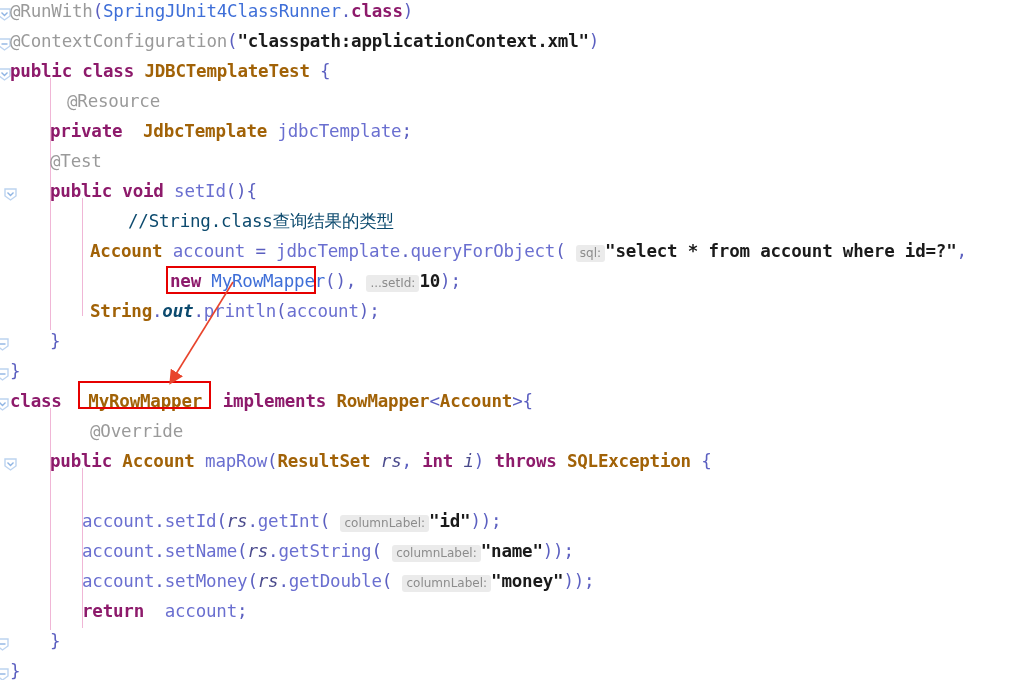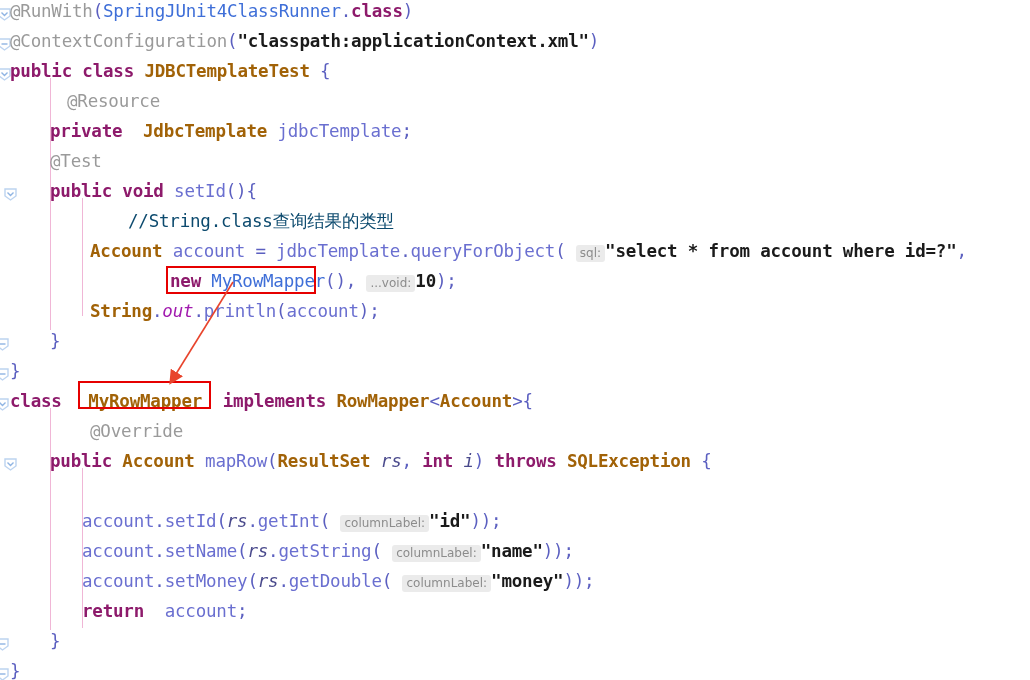--- a/index.html
+++ b/index.html
@@ -39,21 +39,21 @@
   
   .kw      { color: #8d1a6b; font-weight: bold; }   
   .type    { color: #a16207; font-weight: bold; }   
   .type-n  { color: #3f6fd8; }                      
   .ident   { color: #6a6fd0; }
   .anno    { color: #9a9a9a; }                      
   .str     { color: #1a1a1a; font-weight: bold; }   
   .num     { color: #1a1a1a; font-weight: bold; }   
   .cmt     { color: #0c4a6e; margin-left: 38px; }                      
   .punct   { color: #5b5fc0; }
-  .field   { color: #a21caf; font-style: italic; }  
+  .field   { color: #0c4a6e; font-style: italic; font-weight: bold; }  
   .param   { color: #4a4a8c; font-style: italic; }  
   .brace   { color: #5b5fc0; }
 
   
   .hint {
     font-family: "DejaVu Sans", "Liberation Sans", sans-serif;
     font-size: 12px;
     font-weight: normal;
     color: #8c8c8c;
     background: #ebebeb;
@@ -177,21 +177,21 @@
     <div class="line" style="top:116px; left:50px;"><span class="kw">private</span>  <span class="type">JdbcTemplate</span> <span class="ident">jdbcTemplate</span><span class="punct">;</span></div>
 
     <div class="line" style="top:146px; left:50px;"><span class="anno">@Test</span></div>
 
     <div class="line" style="top:176px; left:50px;"><span class="kw">public</span> <span class="kw">void</span> <span class="ident">setId</span><span class="punct">()</span><span class="brace">{</span></div>
 
     <div class="line" style="top:206px; left:90px;"><span class="cmt">//String.class查询结果的类型</span></div>
 
     <div class="line" style="top:236px; left:90px;"><span class="type">Account</span> <span class="ident">account</span> <span class="punct">=</span> <span class="ident">jdbcTemplate</span><span class="punct">.</span><span class="ident">queryForObject</span><span class="punct">(</span> <span class="hint">sql:</span><span class="str">"select * from account where id=?"</span><span class="punct">,</span></div>
 
-    <div class="line" style="top:266px; left:170px;"><span class="kw">new</span> <span class="type-n">MyRowMapper</span><span class="punct">()</span><span class="punct">,</span> <span class="hint">...void:</span><span class="num">10</span><span class="punct">)</span><span class="punct">;</span></div>
+    <div class="line" style="top:266px; left:170px;"><span class="kw">new</span> <span class="type-n">MyRowMapper</span><span class="punct">()</span><span class="punct">,</span> <span class="hint">...setId:</span><span class="num">10</span><span class="punct">)</span><span class="punct">;</span></div>
 
     <div class="line" style="top:296px; left:90px;"><span class="type">String</span><span class="punct">.</span><span class="field">out</span><span class="punct">.</span><span class="ident">println</span><span class="punct">(</span><span class="ident">account</span><span class="punct">)</span><span class="punct">;</span></div>
 
     <div class="line" style="top:326px; left:50px;"><span class="brace">}</span></div>
 
     <div class="line" style="top:356px; left:10px;"><span class="brace">}</span></div>
 
     <div class="line" style="top:386px; left:10px;text-align:right;"><span class="kw">class</span>  <span class="type" style="margin-left:6px;">MyRowMapper</span>  <span class="kw">implements</span> <span class="type">RowMapper</span><span class="punct">&lt;</span><span class="type">Account</span><span class="punct">&gt;</span><span class="brace">{</span></div>
 
     <div class="line" style="top:416px; left:50px;margin-left:40px;"><span class="anno">@Override</span></div>

